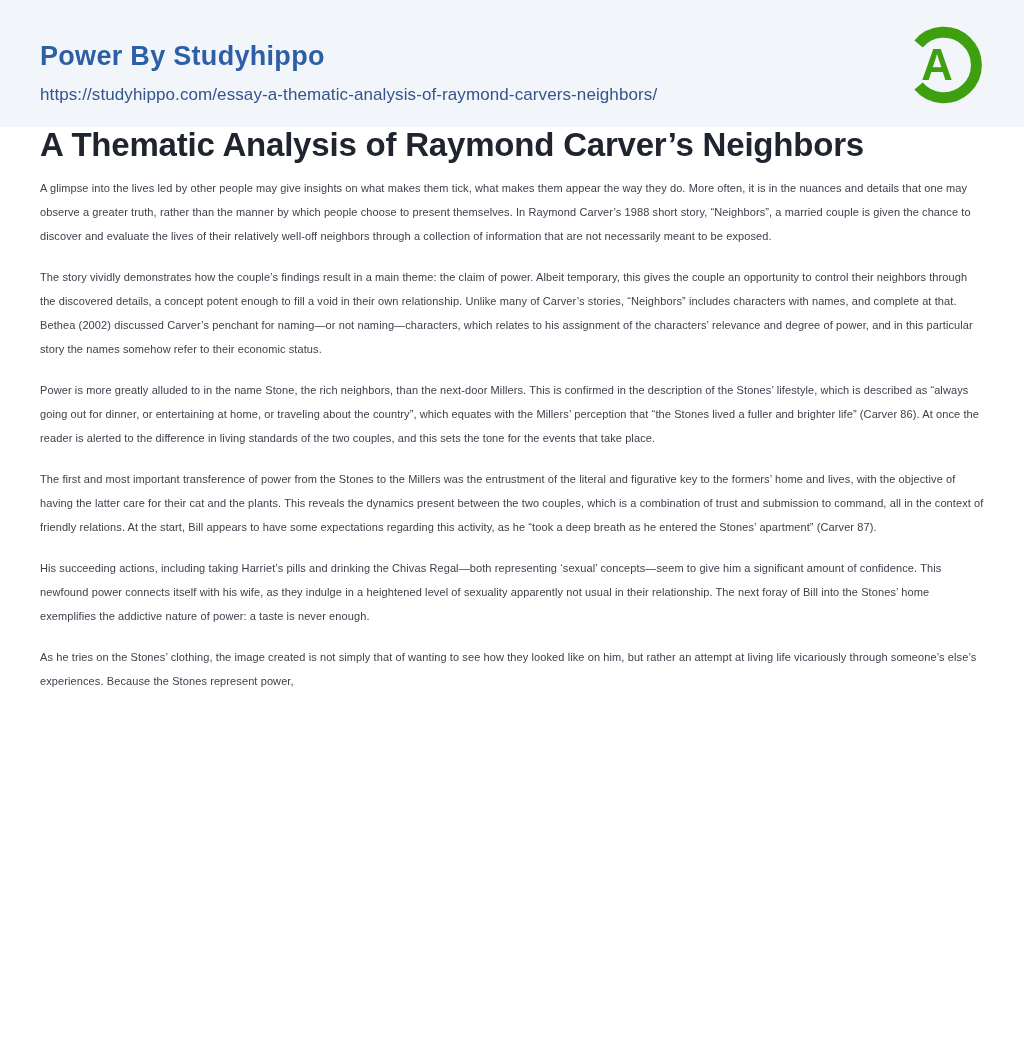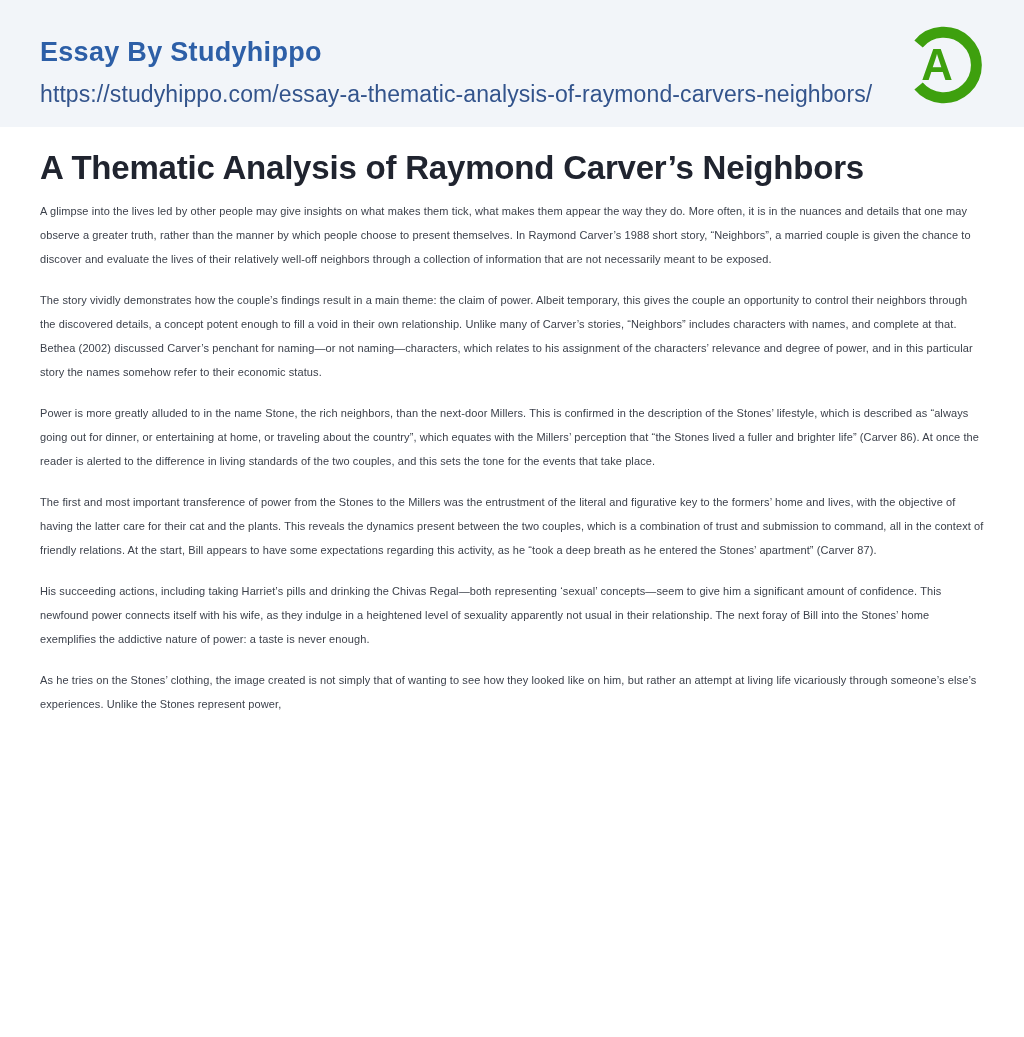--- a/index.html
+++ b/index.html
@@ -27,21 +27,21 @@
     margin-top: 18px;
   }
   .site-title {
     font-size: 27px;
     font-weight: 700;
     letter-spacing: 0.3px;
     color: var(--site-label-blue, #2d5fa7);
   }
   .page-url {
     margin-top: 13px;
-    font-size: 23px;
+    font-size: 17px;
     letter-spacing: 0.1px;
     color: var(--url-blue, #33548c);
     text-decoration: none;
     display: inline-block;
   }
   .logo {
     width: 84px;
     height: 84px;
     flex: 0 0 auto;
     margin-top: 2px;
@@ -57,53 +57,52 @@
     font-family: "Liberation Sans", sans-serif;
     font-size: 52px;
     font-weight: 600;
   }
 
   
   .article {
     padding: 0 40px;
   }
   .article-title {
-    margin-top: 23px;
     margin-bottom: 14px;
     font-size: 33px;
     line-height: 35px;
     font-weight: 700;
     letter-spacing: -0.2px;
     color: var(--title-dark, #20242f);
   }
   .article-paragraph {
     margin-bottom: 17px;
     font-size: 11px;
     line-height: 24px;
     letter-spacing: 0.1px;
     color: var(--body-text, #3c414b);
   }
 </style>
 </head>
 <body>
 
 <header class="page-header">
   <div class="header-text">
-    <div class="site-title">Essay By Studyhippo</div>
+    <div class="site-title">Power By Studyhippo</div>
     <a class="page-url">https://studyhippo.com/essay-a-thematic-analysis-of-raymond-carvers-neighbors/</a>
   </div>
   <div class="logo">
     <svg width="84" height="84" viewBox="0 0 100 100">
       <path class="ring" d="M 22.1 24.9 A 39 39 0 1 1 22.1 75.1"></path>
       <text class="logo-letter-text" x="44" y="68" text-anchor="middle">A</text>
     </svg>
   </div>
 </header>
 
 <main class="article">
   <h1 class="article-title">A Thematic Analysis of Raymond Carver’s Neighbors</h1>
   <p class="article-paragraph">A glimpse into the lives led by other people may give insights on what makes them tick, what makes them appear the way they do. More often, it is in the nuances and details that one may observe a greater truth, rather than the manner by which people choose to present themselves. In Raymond Carver’s 1988 short story, “Neighbors”, a married couple is given the chance to discover and evaluate the lives of their relatively well-off neighbors through a collection of information that are not necessarily meant to be exposed.</p>
   <p class="article-paragraph">The story vividly demonstrates how the couple’s findings result in a main theme: the claim of power. Albeit temporary, this gives the couple an opportunity to control their neighbors through the discovered details, a concept potent enough to fill a void in their own relationship. Unlike many of Carver’s stories, “Neighbors” includes characters with names, and complete at that. Bethea (2002) discussed Carver’s penchant for naming—or not naming—characters, which relates to his assignment of the characters’ relevance and degree of power, and in this particular story the names somehow refer to their economic status.</p>
   <p class="article-paragraph">Power is more greatly alluded to in the name Stone, the rich neighbors, than the next-door Millers. This is confirmed in the description of the Stones’ lifestyle, which is described as “always going out for dinner, or entertaining at home, or traveling about the country”, which equates with the Millers’ perception that “the Stones lived a fuller and brighter life” (Carver 86). At once the reader is alerted to the difference in living standards of the two couples, and this sets the tone for the events that take place.</p>
   <p class="article-paragraph">The first and most important transference of power from the Stones to the Millers was the entrustment of the literal and figurative key to the formers’ home and lives, with the objective of having the latter care for their cat and the plants. This reveals the dynamics present between the two couples, which is a combination of trust and submission to command, all in the context of friendly relations. At the start, Bill appears to have some expectations regarding this activity, as he “took a deep breath as he entered the Stones’ apartment” (Carver 87).</p>
   <p class="article-paragraph">His succeeding actions, including taking Harriet’s pills and drinking the Chivas Regal—both representing ‘sexual’ concepts—seem to give him a significant amount of confidence. This newfound power connects itself with his wife, as they indulge in a heightened level of sexuality apparently not usual in their relationship. The next foray of Bill into the Stones’ home exemplifies the addictive nature of power: a taste is never enough.</p>
-  <p class="article-paragraph">As he tries on the Stones’ clothing, the image created is not simply that of wanting to see how they looked like on him, but rather an attempt at living life vicariously through someone’s else’s experiences. Unlike the Stones represent power,</p>
+  <p class="article-paragraph">As he tries on the Stones’ clothing, the image created is not simply that of wanting to see how they looked like on him, but rather an attempt at living life vicariously through someone’s else’s experiences. Because the Stones represent power,</p>
 </main>
 
 </body></html>

